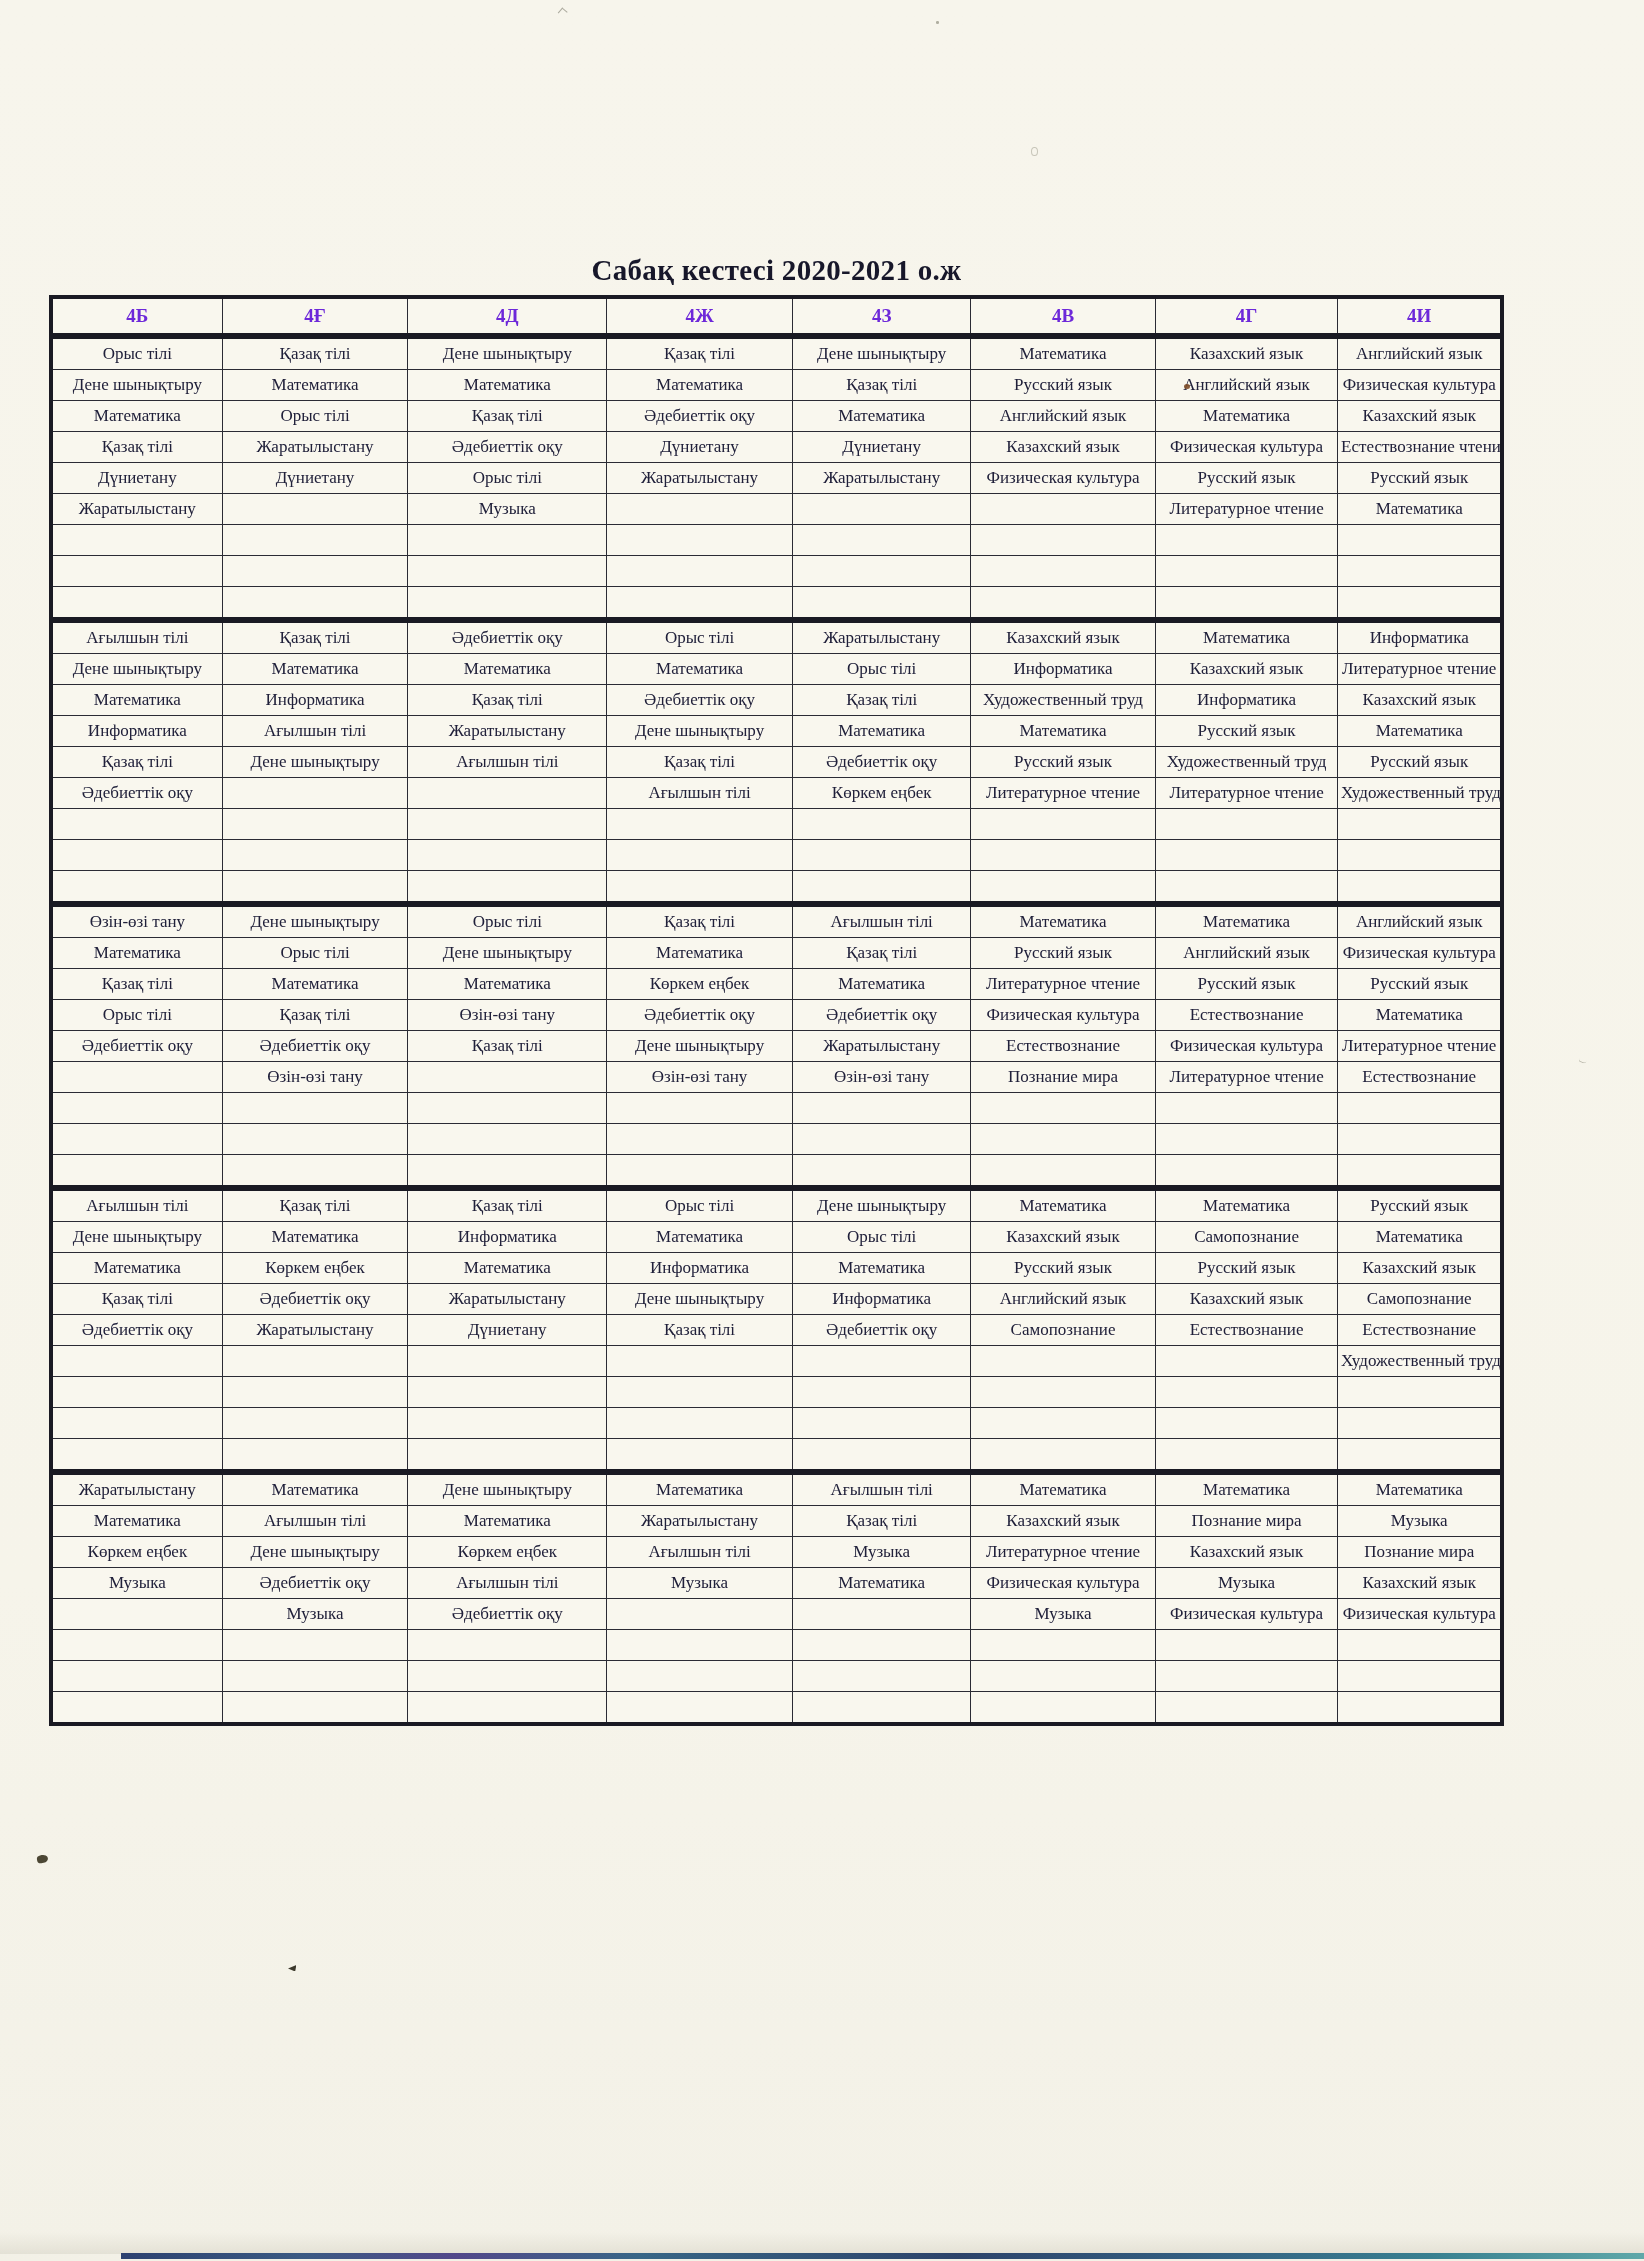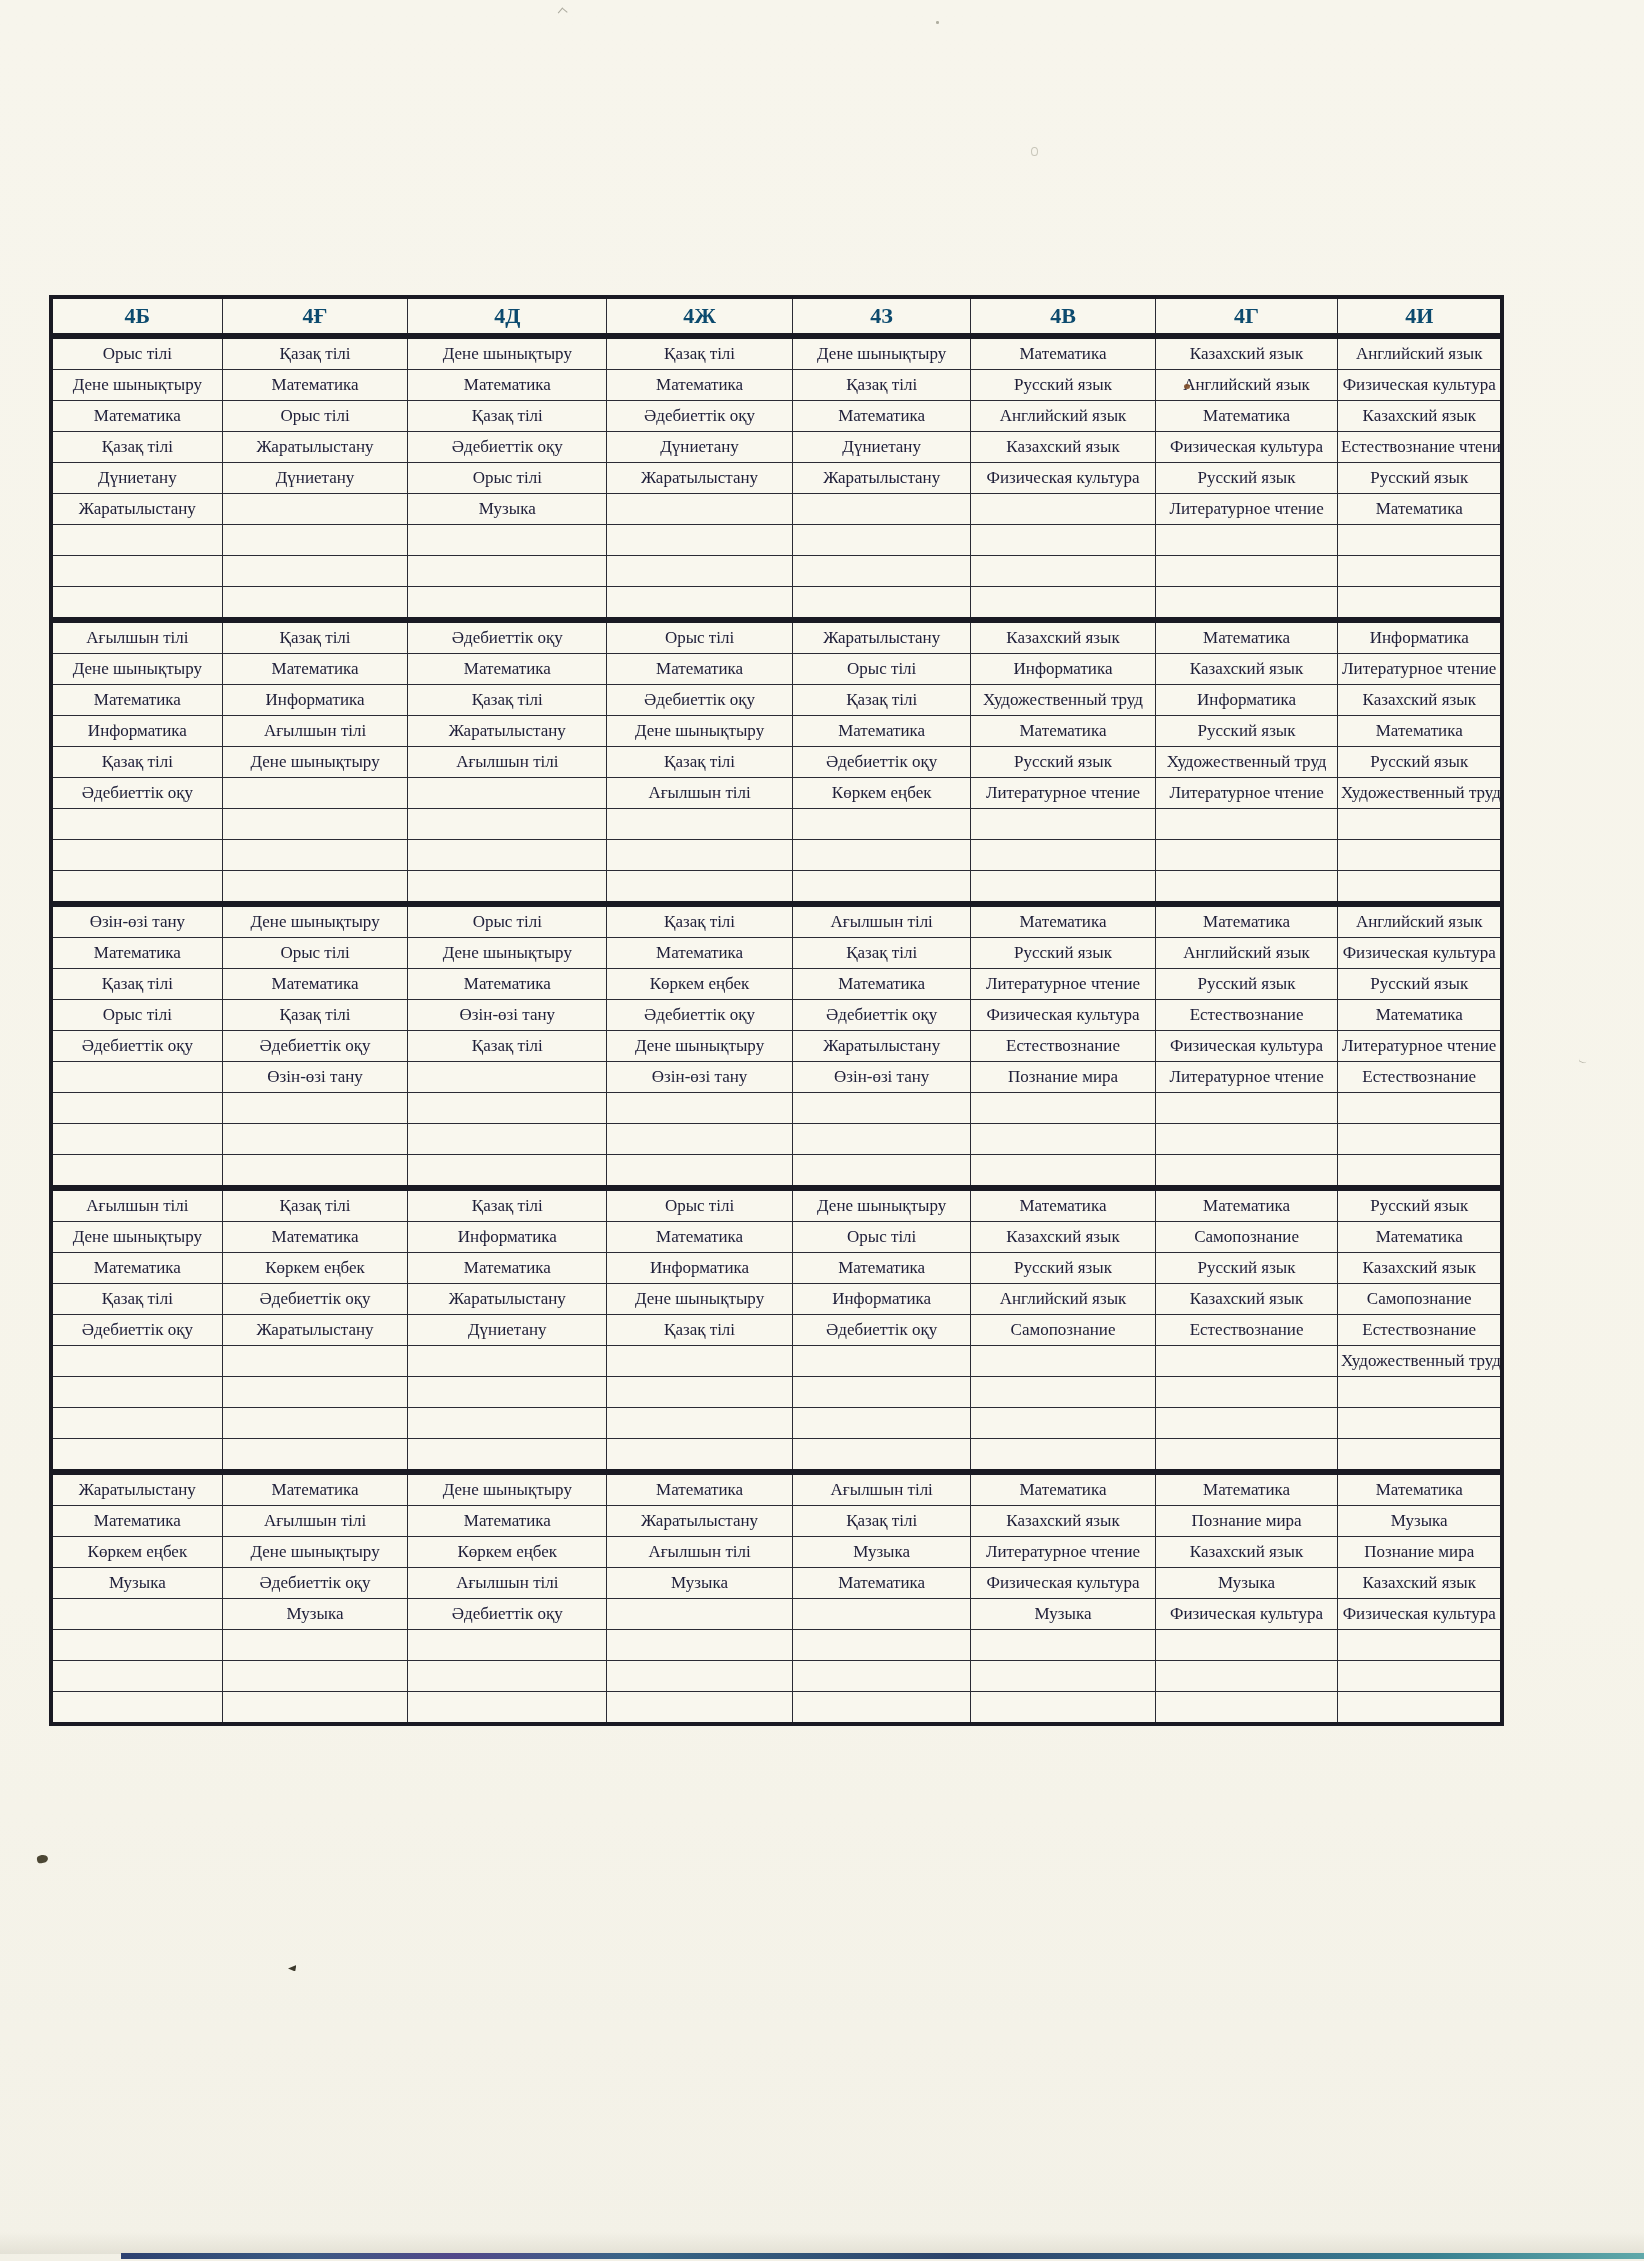--- a/index.html
+++ b/index.html
@@ -31,23 +31,23 @@
     border-collapse: collapse;
     border: 4.5px solid #1a1a23;
     background: #f9f7ee;
   }
   col.c0 { width: 11.8%; } col.c1 { width: 12.8%; } col.c2 { width: 13.7%; }
   col.c3 { width: 12.8%; } col.c4 { width: 12.3%; } col.c5 { width: 12.7%; }
   col.c6 { width: 12.6%; } col.c7 { width: 11.3%; }
 
   th {
     height: 32px;
-    font-size: 22px;
+    font-size: 19px;
     font-weight: bold;
-    color: #0c4a6e;
+    color: #6d28d9;
     text-align: center;
     border: 1.9px solid #2b2b34;
     border-bottom: 6.4px solid #1a1a23;
     background: #f9f7ee;
   }
   td {
     height: 30px;
     font-size: 17px;
     color: #20203a;
     text-align: center;
@@ -74,20 +74,21 @@
     opacity: .95;
   }
   .edge-shadow { top: 2232px; left: 0; width: 1645px; height: 22px;
     background: linear-gradient(180deg, rgba(180,176,160,0) 0%, rgba(182,178,162,.25) 100%); }
 </style>
 </head>
 <body>
 
 <div class="sheet">
 
+  <h1 class="page-title">Сабақ кестесі 2020-2021 о.ж</h1>
 
   <table class="timetable">
     <colgroup>
       <col class="c0">
         <col class="c1">
         <col class="c2">
         <col class="c3">
       <col class="c4">
         <col class="c5">
         <col class="c6">

